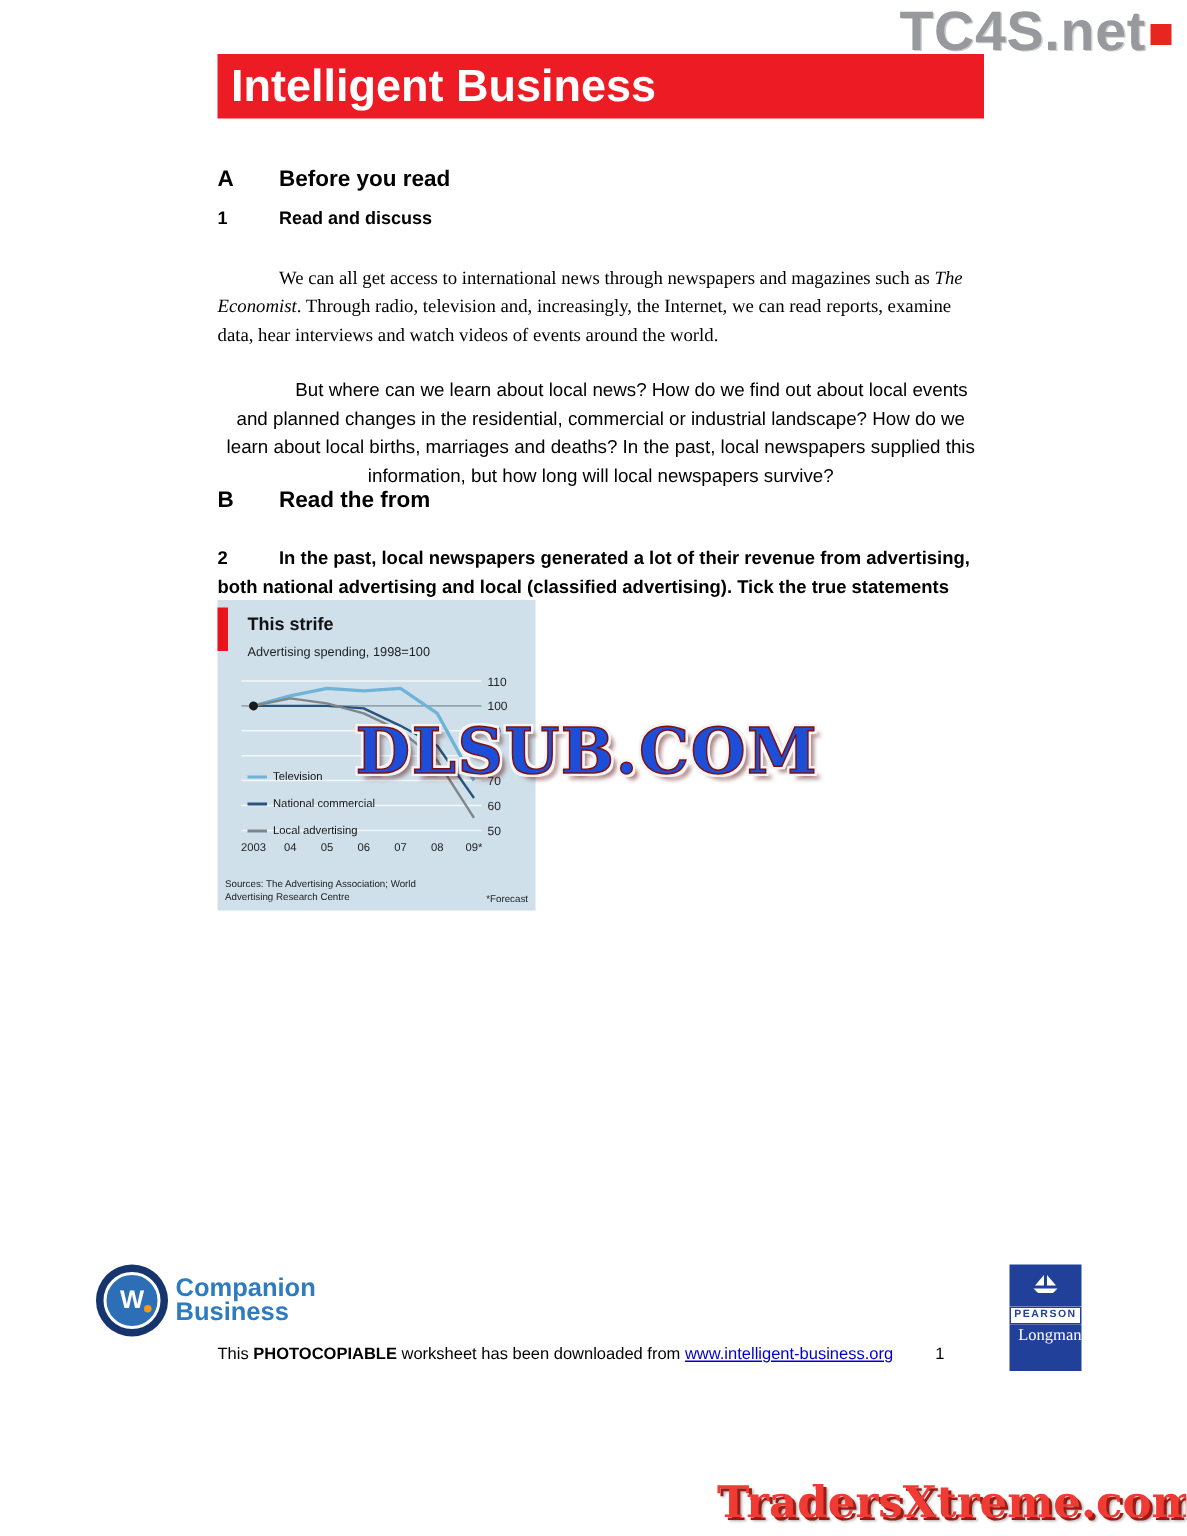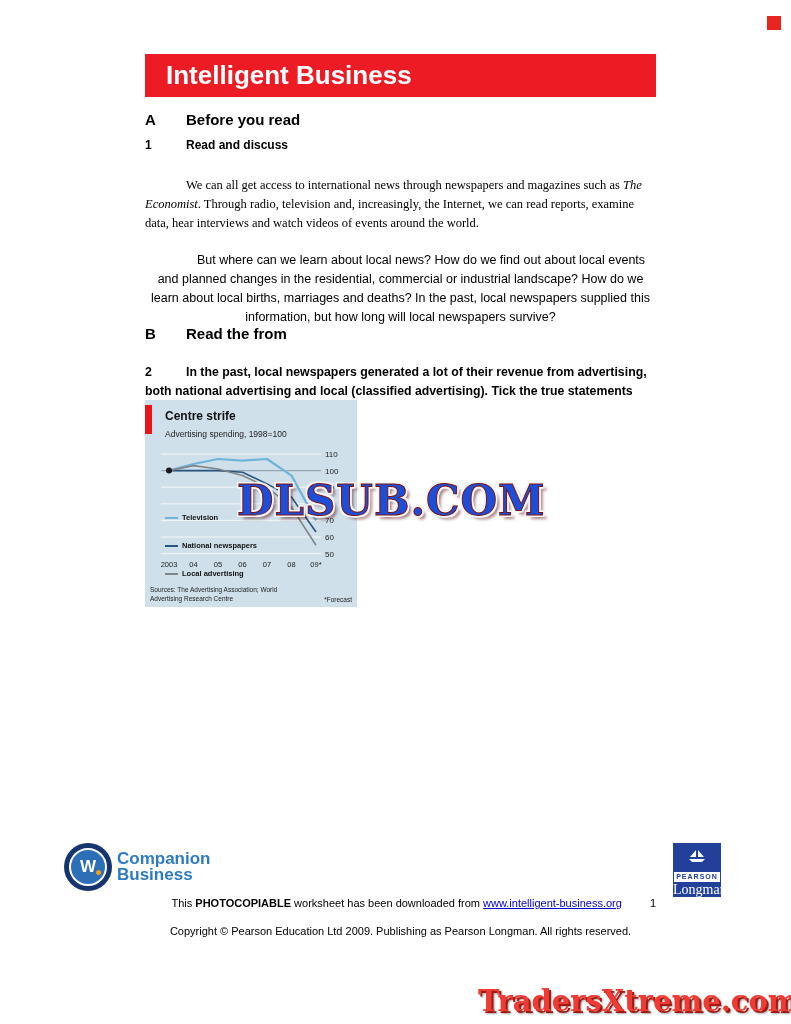--- a/index.html
+++ b/index.html
@@ -13,22 +13,22 @@
   .wm-chart{position:absolute;left:237px;top:476px;font-family:"DejaVu Serif",serif;font-weight:bold;
             font-size:42px;letter-spacing:1px;color:#1d4ed8;-webkit-text-stroke:1px #7e0f0f;
             text-shadow:-2px -2px 0 #f4f4f4,2px -2px 0 #f4f4f4,-2px 2px 0 #f4f4f4,2px 2px 0 #f4f4f4,
                         0 -2px 0 #f4f4f4,0 2px 0 #f4f4f4,-2px 0 0 #f4f4f4,2px 0 0 #f4f4f4,
                         4px 4px 3px rgba(90,10,10,.5);white-space:nowrap;z-index:5;}
   .wm-bottom{position:absolute;left:478px;top:984px;font-family:"DejaVu Serif",serif;font-weight:bold;
              font-size:29px;color:#ef3b34;text-shadow:2px 2px 0 #9e1b14,3px 3px 2px rgba(0,0,0,.35);
              white-space:nowrap;}
 
   
-  .banner{position:absolute;left:145px;top:54px;width:511px;height:43px;background:#ed1c24;
-          color:#fff;font-size:26px;font-weight:bold;line-height:43px;padding-left:21px;box-sizing:border-box;}
+  .banner{position:absolute;left:145px;top:36px;width:511px;height:43px;background:#ed1c24;
+          color:#fff;font-size:30px;font-weight:bold;line-height:43px;padding-left:9px;box-sizing:border-box;}
 
   
   .sec-heading{position:absolute;left:145px;font-size:15px;font-weight:bold;display:flex;}
   .sec-letter{width:41px;flex:0 0 41px;}
   #secA{top:111px;} #secB{top:325px;}
   .item-heading{position:absolute;left:145px;font-size:12px;font-weight:bold;display:flex;}
   #item1{top:138px;}
   .item-num{width:41px;flex:0 0 41px;}
   .para{position:absolute;left:145px;width:511px;font-size:12.5px;line-height:19px;}
   #para1{top:163px;text-indent:41px;font-family:Liberation Serif, serif;}
@@ -38,57 +38,57 @@
   .italic{font-style:italic;}
 
   
   .chart{position:absolute;left:145px;top:400px;width:212px;height:207px;background:#cfe0ea;}
   .chart-redbar{position:absolute;left:0;top:5px;width:7px;height:29px;background:#e8161c;}
   .chart-title{position:absolute;left:20px;top:9px;font-size:12px;font-weight:bold;color:#111;}
   .chart-subtitle{position:absolute;left:20px;top:29px;font-size:8.5px;color:#222;}
   #chart-svg{position:absolute;left:12px;top:46px;}
   .ytick{font-size:8px;fill:#222;font-family:"Liberation Sans",sans-serif;}
   .xtick{font-size:7.5px;fill:#222;font-family:"Liberation Sans",sans-serif;}
-  .legend{position:absolute;left:20px;top:113px;display:flex;flex-direction:column;gap:19px;font-weight:bold;}
+  .legend{position:absolute;left:20px;top:113px;display:flex;flex-direction:column;gap:9px;}
   .legend-item{display:flex;align-items:center;gap:4px;font-size:7.5px;color:#111;}
   .legend-swatch{width:13px;height:2px;background:#888;}
   .chart-foot{position:absolute;left:5px;right:5px;bottom:4px;display:flex;justify-content:space-between;
               align-items:flex-end;font-size:6.5px;color:#222;}
   .chart-sources{width:145px;line-height:1.3;}
 
   
-  .footer-line1{position:absolute;left:145px;top:897px;width:511px;text-align:right;font-size:11px;}
+  .footer-line1{position:absolute;left:145px;top:897px;width:511px;text-align:left;font-size:11px;}
   .footer-line1 a{color:#0000cc;text-decoration:underline;}
   .pagenum{margin-left:28px;}
   .footer-line2{position:absolute;left:145px;top:925px;width:511px;text-align:center;font-size:11px;}
 
   
   .companion{position:absolute;left:64px;top:843px;display:flex;align-items:center;gap:5px;}
   .badge{width:48px;height:48px;border-radius:50%;background:#16346d;display:flex;align-items:center;
          justify-content:center;flex:0 0 48px;}
   .badge-inner{width:34px;height:34px;border-radius:50%;background:#2d6fb7;border:2px solid #fff;color:#fff;
                font-weight:bold;font-size:17px;display:flex;align-items:center;justify-content:center;position:relative;}
   .badge-inner::after{content:"";position:absolute;right:4px;bottom:9px;width:5px;height:5px;border-radius:50%;
                background:#f39c12;}
   .companion-text{color:#2e7bbf;font-weight:bold;font-size:17px;line-height:16px;}
 
   
   .pearson{position:absolute;left:673px;top:843px;width:48px;font-family:"Liberation Sans",sans-serif;}
   .pearson-ship{height:28px;background:#20409a;display:flex;align-items:center;justify-content:center;}
   .pearson-name{height:12px;background:#fff;border:1px solid #20409a;box-sizing:border-box;color:#20409a;
                 font-size:7px;font-weight:bold;letter-spacing:1px;text-align:center;line-height:10px;}
-  .pearson-imprint{height:14px;background:#20409a;color:#fff;font-size:14px;text-align:right;line-height:14px;
+  .pearson-imprint{height:31px;background:#20409a;color:#fff;font-size:11px;text-align:right;line-height:14px;
                 font-family:"Liberation Serif",serif;}
 </style>
 </head>
 <body>
 
 <div class="page">
 
-  <div class="wm-top"><span class="red-sq"></span></div>
+  <div class="wm-top"><span>TC4S.net</span><span class="red-sq"></span></div>
 
   <div class="banner">
     <span>Intelligent Business</span>
   </div>
 
   <div class="sec-heading" id="secA">
     <span class="sec-letter">A</span>
     <span>Before you read</span>
   </div>
 
@@ -103,21 +103,21 @@
 
   <div class="sec-heading" id="secB">
     <span class="sec-letter">B</span>
     <span>Read the from</span>
   </div>
 
   <p class="para" id="item2"><span class="inline-num">2</span><span>In the past, local newspapers generated a lot of their revenue from advertising, both national advertising and local (classified advertising). Tick the true statements below.</span></p>
 
   <div class="chart">
     <div class="chart-redbar"></div>
-    <div class="chart-title">Centre strife</div>
+    <div class="chart-title">This strife</div>
     <div class="chart-subtitle">Advertising spending, 1998=100</div>
     <svg id="chart-svg" width="200" height="128" viewBox="0 0 200 128">
         <line x1="4" x2="164" y1="8" y2="8" stroke="#f3f7f9" stroke-width="1"></line>
         <text x="168" y="11" class="ytick">110</text>
         <line x1="4" x2="164" y1="24.599999999999998" y2="24.599999999999998" stroke="#93a6b2" stroke-width="1.2"></line>
         <text x="168" y="27.599999999999998" class="ytick">100</text>
         <line x1="4" x2="164" y1="41.199999999999996" y2="41.199999999999996" stroke="#f3f7f9" stroke-width="1"></line>
         <text x="168" y="44.199999999999996" class="ytick">90</text>
         <line x1="4" x2="164" y1="57.8" y2="57.8" stroke="#f3f7f9" stroke-width="1"></line>
         <text x="168" y="60.8" class="ytick">80</text>
@@ -139,21 +139,21 @@
         <text x="134.5" y="121" text-anchor="middle" class="xtick">08</text>
         <text x="159" y="121" text-anchor="middle" class="xtick">09*</text>
       </svg>
     <div class="legend">
       <div class="legend-item">
         <span class="legend-swatch" style="background: rgb(111, 179, 217);"></span>
         <span>Television</span>
       </div>
       <div class="legend-item">
         <span class="legend-swatch" style="background: rgb(39, 84, 126);"></span>
-        <span>National newspapers</span>
+        <span>National commercial</span>
       </div>
       <div class="legend-item">
         <span class="legend-swatch" style="background: rgb(127, 134, 138);"></span>
         <span>Local advertising</span>
       </div>
     </div>
     <div class="chart-foot">
       <div class="chart-sources">Sources: The Advertising Association; World Advertising Research Centre</div>
       <div class="chart-forecast">*Forecast</div>
     </div>
@@ -178,17 +178,16 @@
         <path d="M11 1 L11 8 L17 8 Z" fill="#fff"></path>
         <path d="M2 10 L18 10 L15 13 L5 13 Z" fill="#fff"></path>
       </svg>
     </div>
     <div class="pearson-name">PEARSON</div>
     <div class="pearson-imprint">Longman</div>
   </div>
 
   <div class="footer-line1"><span>This </span><b>PHOTOCOPIABLE</b><span> worksheet has been downloaded from </span><a href="#">www.intelligent-business.org</a><span class="pagenum">1</span></div>
 
-  <div class="footer-line2">Copyright © Pearson Education Ltd 2009. Publishing as Pearson Longman. All rights reserved.</div>
 
   <div class="wm-bottom">TradersXtreme.com</div>
 
 </div>
 
 </body></html>

